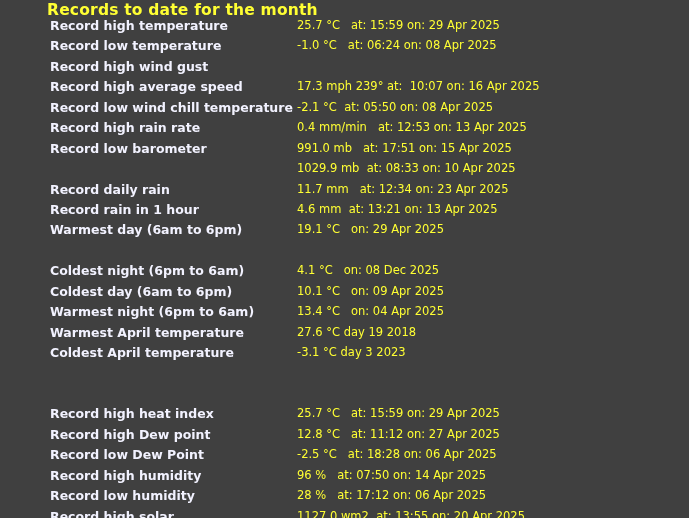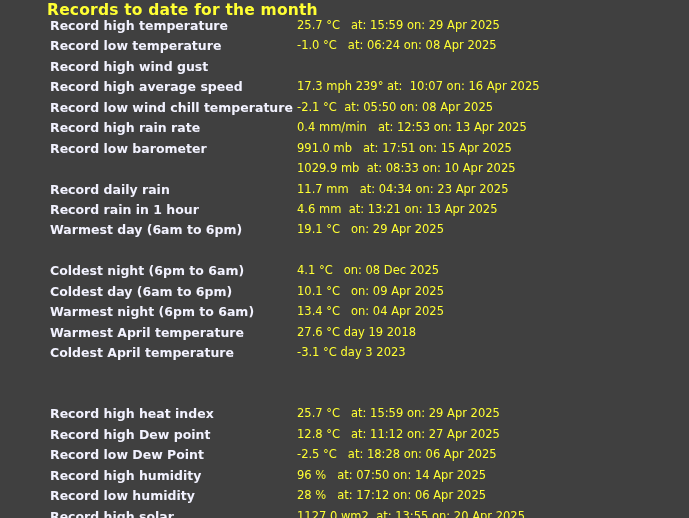--- a/index.html
+++ b/index.html
@@ -99,21 +99,21 @@
       </div>
       <div class="row">
         <span class="label">Record low barometer</span>
         <span class="value">991.0 mb   at: 17:51 on: 15 Apr 2025</span>
       </div>
       <div class="row">
         <span class="value">1029.9 mb  at: 08:33 on: 10 Apr 2025</span>
       </div>
       <div class="row">
         <span class="label">Record daily rain</span>
-        <span class="value">11.7 mm   at: 04:34 on: 23 Apr 2025</span>
+        <span class="value">11.7 mm   at: 12:34 on: 23 Apr 2025</span>
       </div>
       <div class="row">
         <span class="label">Record rain in 1 hour</span>
         <span class="value">4.6 mm  at: 13:21 on: 13 Apr 2025</span>
       </div>
       <div class="row">
         <span class="label">Warmest day (6am to 6pm)</span>
         <span class="value">19.1 °C   on: 29 Apr 2025</span>
       </div>
       <div class="row spacer"></div>

